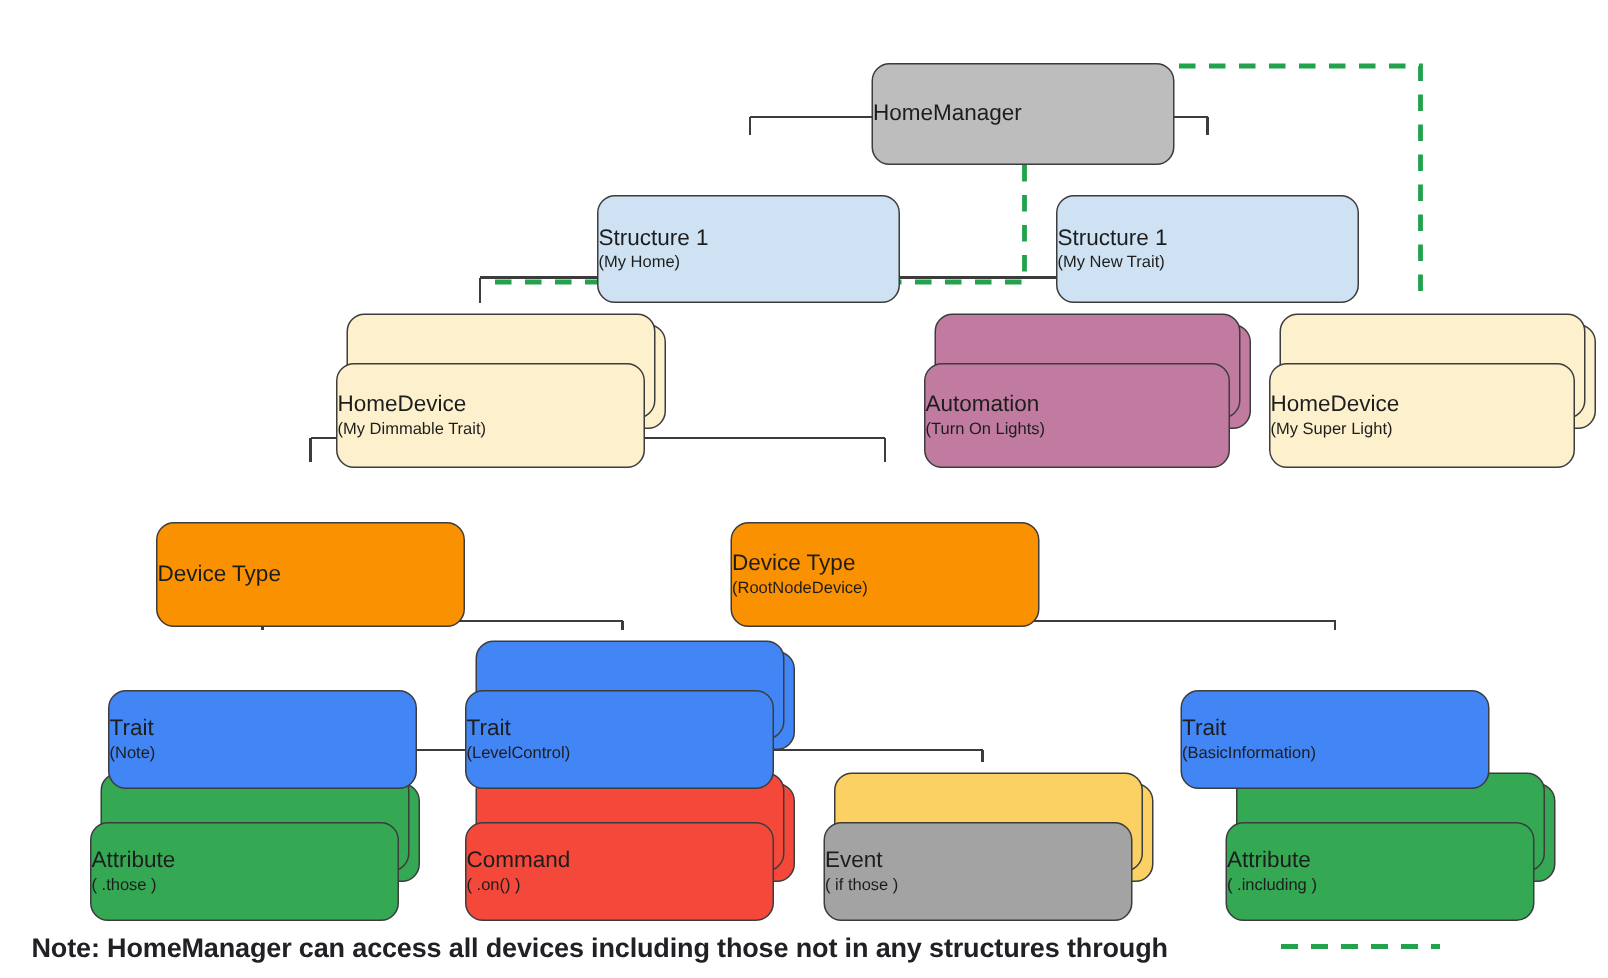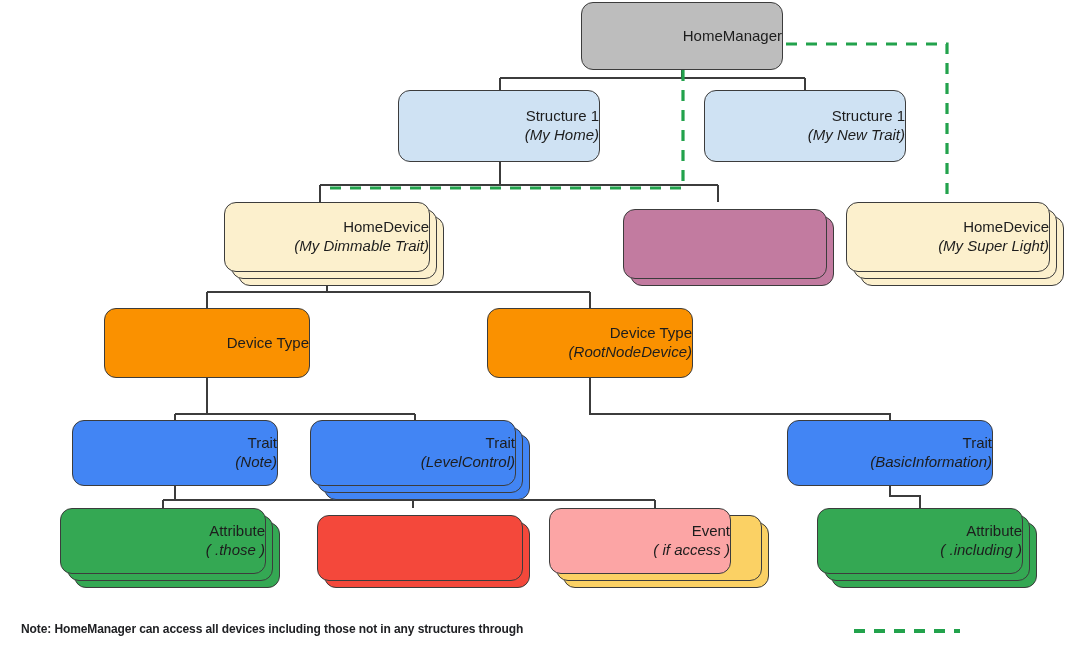--- a/index.html
+++ b/index.html
@@ -17,43 +17,44 @@
   #edges{position:absolute;left:0;top:0;width:1072px;height:652px;pointer-events:none;}
 
   
   .node{
     position:absolute;
     box-sizing:border-box;
     border:1.6px solid #3c3c3c;
     border-radius:12px;
     display:flex;
     flex-direction:column;
-    align-items:flex-end;
+    align-items:flex-start;
     justify-content:center;
     text-align:center;
     color:#1d1d1d;
     line-height:1.26;
     z-index:3;
+    margin-top:40px;
   }
   .node .l1{font-size:15px;}
-  .node .l2{font-size:15px;font-style:italic;}
+  .node .l2{font-size:11px;}
 
   
   .deck{position:absolute;z-index:2;}
   .deck .sh{
     position:absolute;
     box-sizing:border-box;
     border:1.6px solid #3c3c3c;
     border-radius:12px;
   }
 
   
   .note{
     position:absolute;
-    font-size:12px;
+    font-size:18px;
     font-weight:bold;
     color:#202124;
     letter-spacing:-0.1px;
     white-space:nowrap;
   }
   .legend-dash{position:absolute;}
 </style>
 </head>
 <body>
 
@@ -103,20 +104,24 @@
   </div>
   <div class="node" style="left:224px;top:202px;width:206px;height:70px;background:#FCF0CD;">
     <span class="l1">HomeDevice</span>
     <span class="l2">(My Dimmable Trait)</span>
   </div>
 
   <div class="deck" style="left:616px;top:202px;">
     <span class="sh" style="left:14px;top:14px;width:204px;height:70px;background:#C27BA0;"></span>
     <span class="sh" style="left:7px;top:7px;width:204px;height:70px;background:#C27BA0;"></span>
   </div>
+  <div class="node" style="left:616px;top:202px;width:204px;height:70px;background:#C27BA0;">
+    <span class="l1">Automation</span>
+    <span class="l2">(Turn On Lights)</span>
+  </div>
 
   <div class="deck" style="left:846px;top:202px;">
     <span class="sh" style="left:14px;top:14px;width:204px;height:70px;background:#FCF0CD;"></span>
     <span class="sh" style="left:7px;top:7px;width:204px;height:70px;background:#FCF0CD;"></span>
   </div>
   <div class="node" style="left:846px;top:202px;width:204px;height:70px;background:#FCF0CD;">
     <span class="l1">HomeDevice</span>
     <span class="l2">(My Super Light)</span>
   </div>
 
@@ -154,28 +159,32 @@
   </div>
   <div class="node" style="left:60px;top:508px;width:206px;height:66px;background:#34A853;">
     <span class="l1">Attribute</span>
     <span class="l2">( .those )</span>
   </div>
 
   <div class="deck" style="left:310px;top:508px;">
     <span class="sh" style="left:14px;top:14px;width:206px;height:66px;background:#F4483B;"></span>
     <span class="sh" style="left:7px;top:7px;width:206px;height:66px;background:#F4483B;"></span>
   </div>
+  <div class="node" style="left:310px;top:508px;width:206px;height:66px;background:#F4483B;">
+    <span class="l1">Command</span>
+    <span class="l2">( .on() )</span>
+  </div>
 
   <div class="deck" style="left:549px;top:508px;">
     <span class="sh" style="left:14px;top:14px;width:206px;height:66px;background:#FBD164;"></span>
     <span class="sh" style="left:7px;top:7px;width:206px;height:66px;background:#FBD164;"></span>
   </div>
-  <div class="node" style="left:549px;top:508px;width:182px;height:66px;background:#fca5a5;">
+  <div class="node" style="left:549px;top:508px;width:206px;height:66px;background:#a3a3a3;">
     <span class="l1">Event</span>
-    <span class="l2">( if access )</span>
+    <span class="l2">( if those )</span>
   </div>
 
   <div class="deck" style="left:817px;top:508px;">
     <span class="sh" style="left:14px;top:14px;width:206px;height:66px;background:#34A853;"></span>
     <span class="sh" style="left:7px;top:7px;width:206px;height:66px;background:#34A853;"></span>
   </div>
   <div class="node" style="left:817px;top:508px;width:206px;height:66px;background:#34A853;">
     <span class="l1">Attribute</span>
     <span class="l2">( .including )</span>
   </div>

